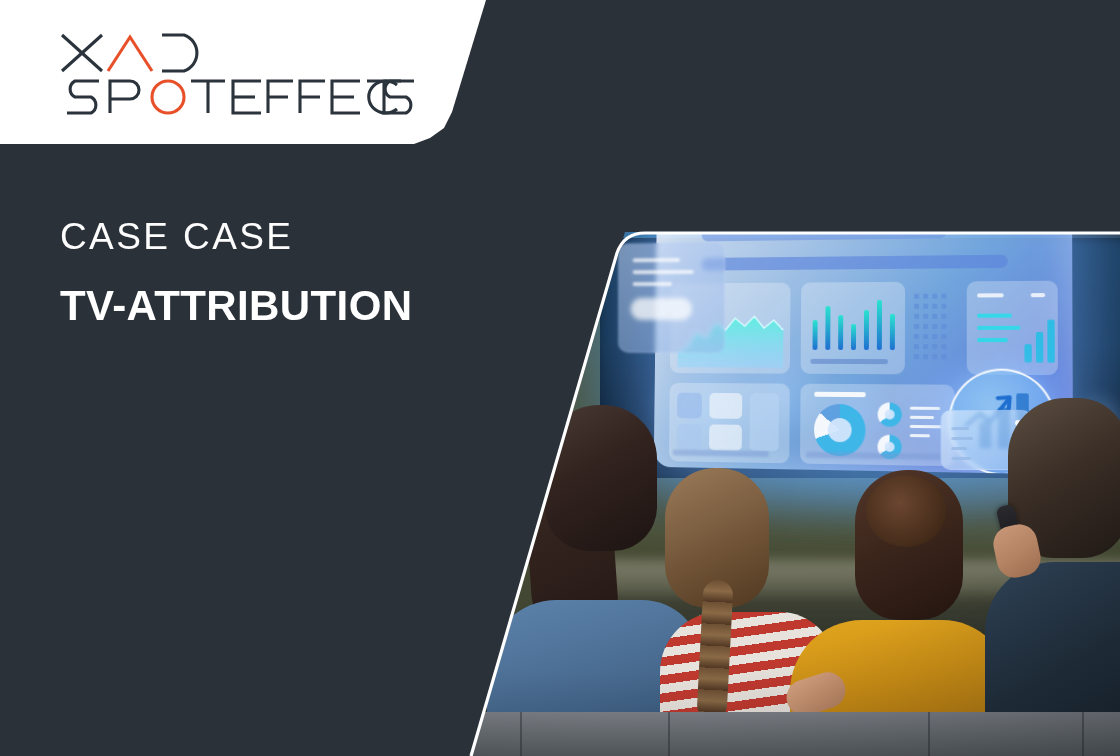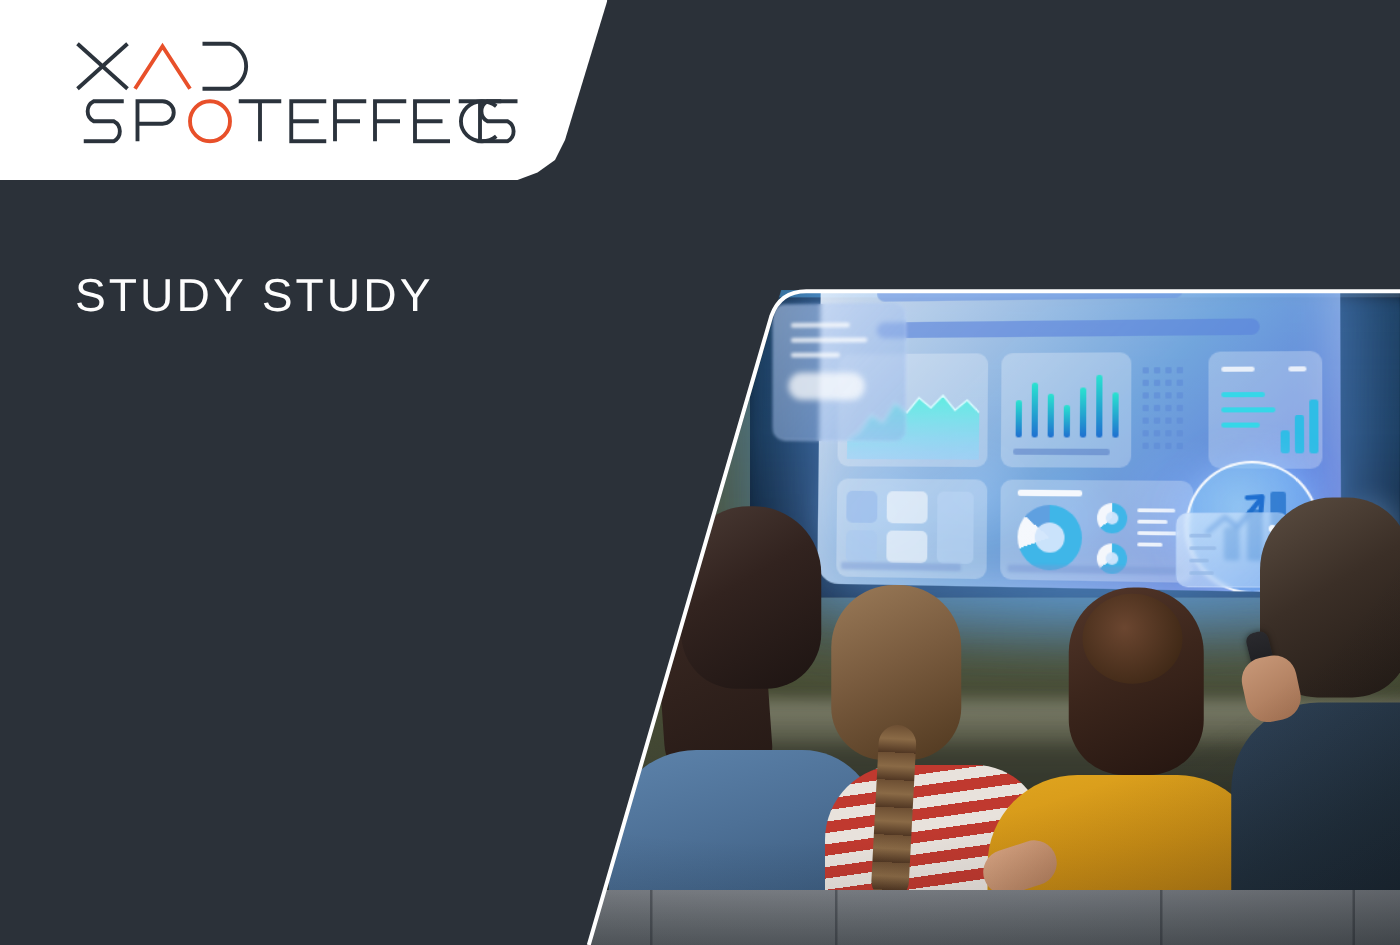--- a/index.html
+++ b/index.html
@@ -567,18 +567,19 @@
         <circle cx="110" cy="66" r="16" fill="none" stroke="#e8502a" stroke-width="3.1"></circle>
 
         <g fill="none" stroke="#2b333c" stroke-width="3.1" stroke-linecap="butt">
           <path d="M392,50 L368,50 A9,9 0 0 0 368,66 L384,66 A9,9 0 0 1 384,82 L360,82" transform="translate(-36,0)"></path>
         </g>
       </svg>
     </div>
   </div>
 
   <div class="text-block">
-    <div class="kicker">STUDY STUDY</div>
+    <div class="kicker">CASE CASE</div>
     <div class="headline">
+      <div>TV-ATTRIBUTION</div>
     </div>
   </div>
 
 </div>
 
 </body></html>

